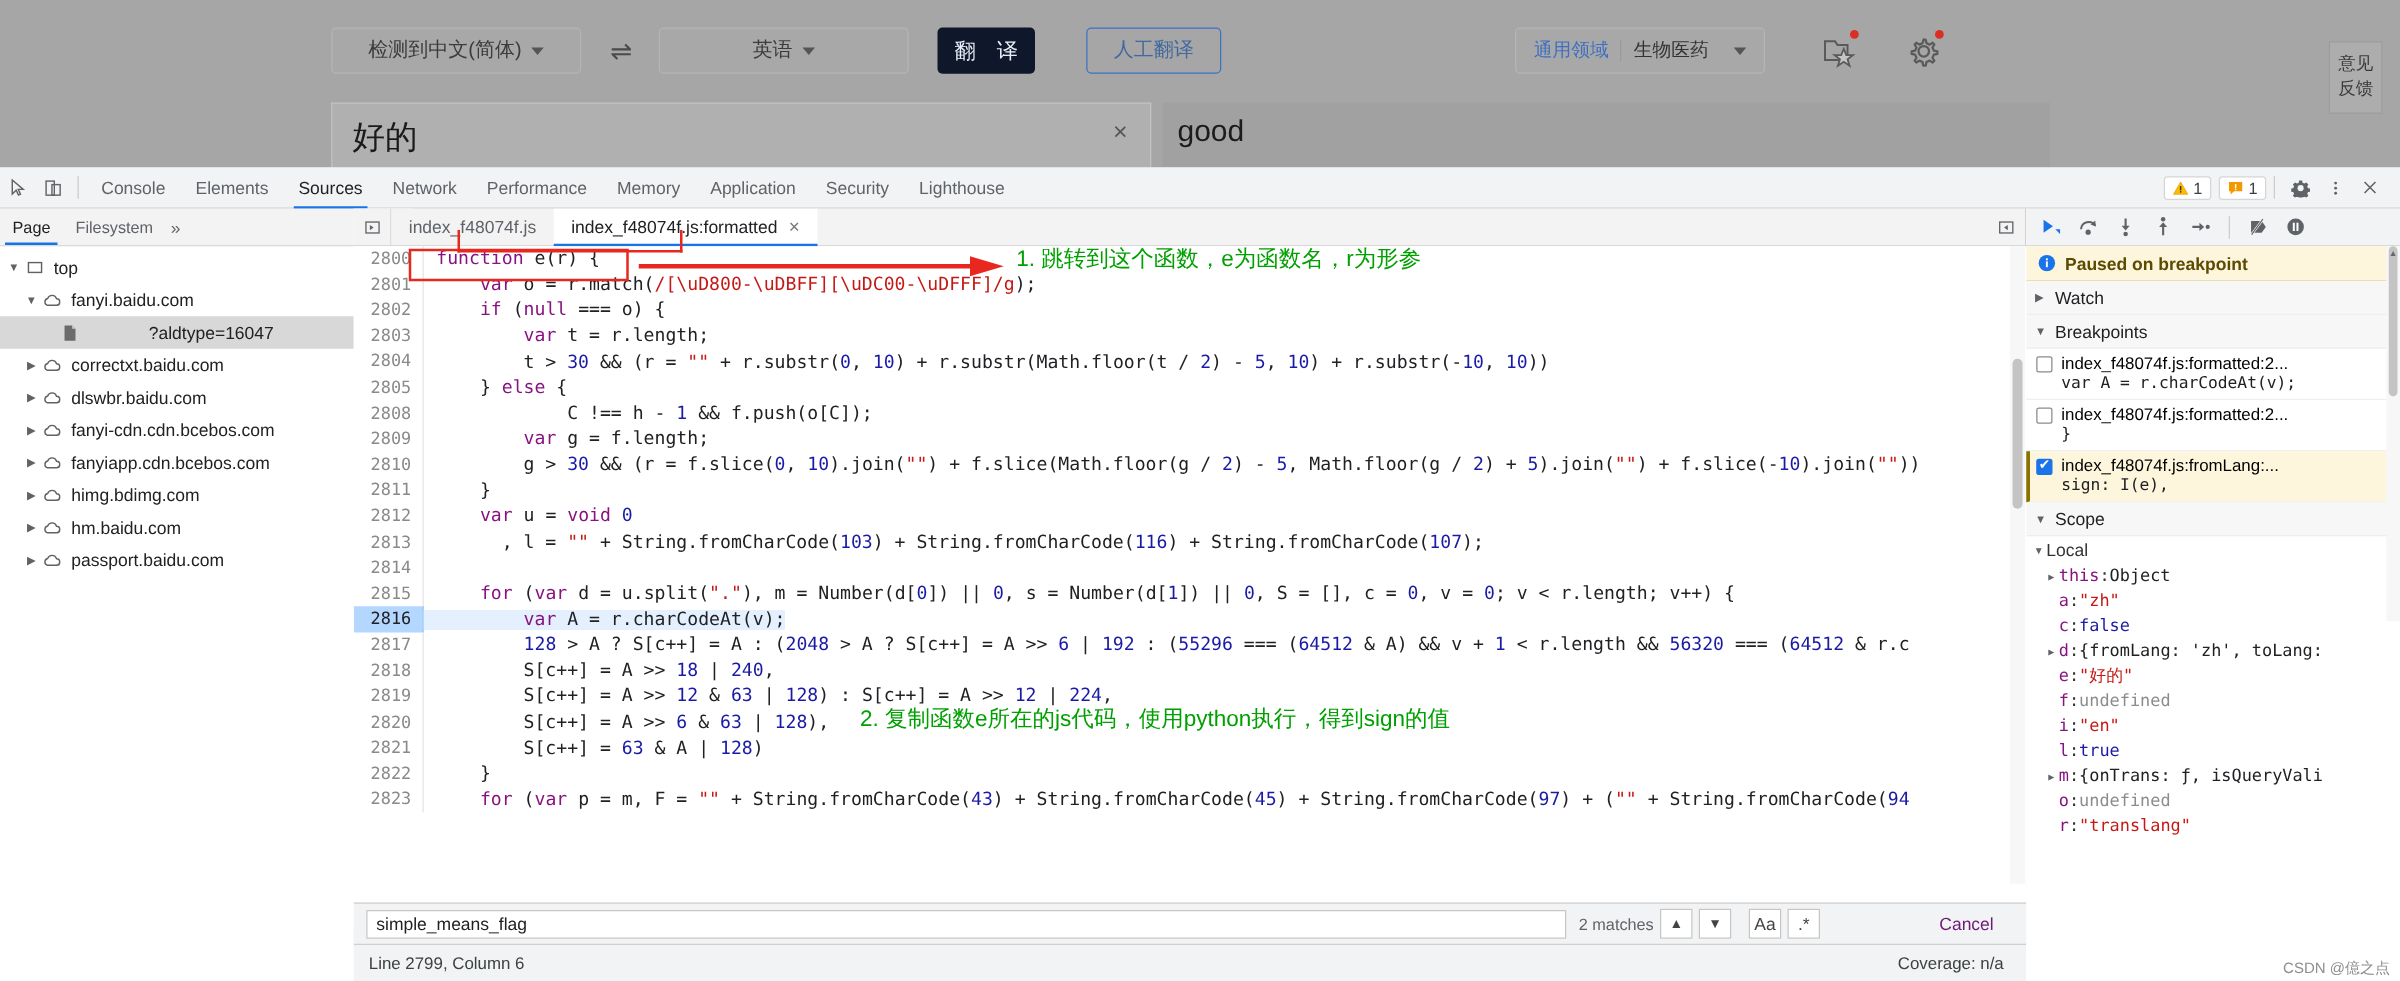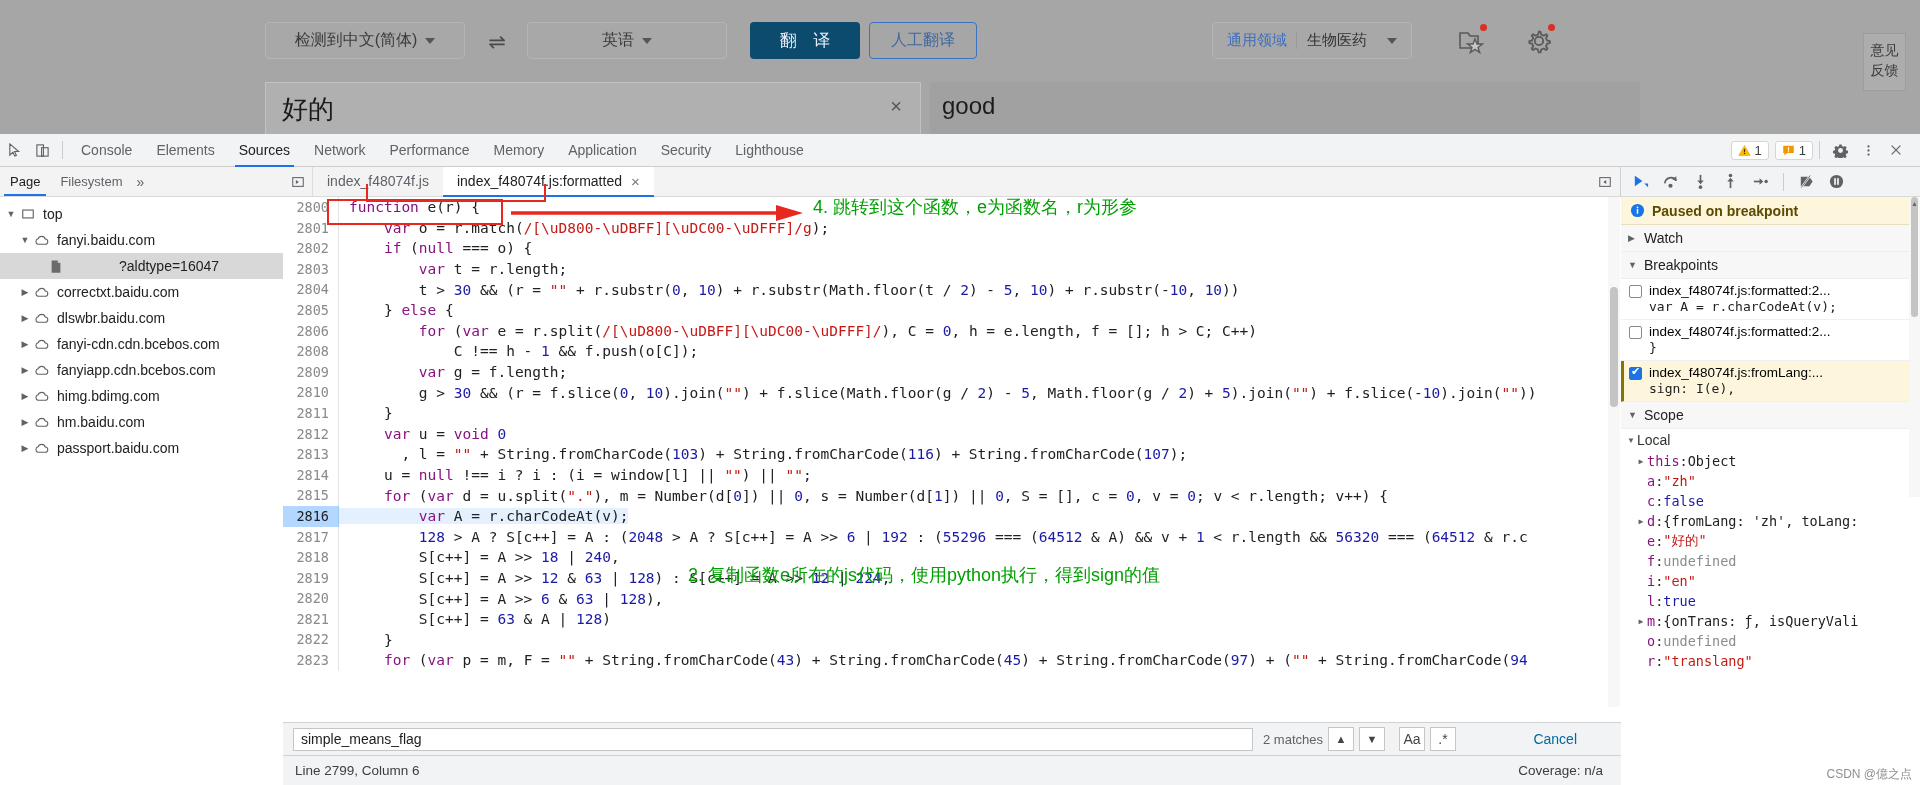--- a/index.html
+++ b/index.html
@@ -22,21 +22,21 @@
     position:absolute; height:37px; border:1px solid #b5b5b5; border-radius:4px;
     background:#a8a8a8; display:flex; align-items:center; justify-content:center;
     color:#3c3c3c; font-size:16px; gap:8px; padding:0 14px; cursor:pointer;
   }
   #src-lang { left:265px; top:0; width:200px; }
   #dst-lang { left:527px; top:0; width:200px; }
   .caret { width:0;height:0;border-left:5px solid transparent;border-right:5px solid transparent;border-top:6px solid #555; display:inline-block; }
   #swap-btn { position:absolute; left:480px; top:6px; width:34px; height:26px; display:flex;align-items:center;justify-content:center;cursor:pointer;color:#4a4a4a;font-size:21px;line-height:1; }
 
   #translate-btn {
-    position:absolute; left:750px; top:0; width:110px; height:37px; background:#0c4a6e;
+    position:absolute; left:750px; top:0; width:78px; height:37px; background:#0f172a;
     border-radius:4px; color:#e8eef8; font-size:17px; display:flex; align-items:center;
     justify-content:center; letter-spacing:6px; cursor:pointer; text-indent:6px;
   }
   #human-btn {
     position:absolute; left:869px; top:0; width:108px; height:37px; border:1px solid #3c72c4;
     border-radius:4px; color:#41699f; font-size:16px; display:flex; align-items:center;
     justify-content:center; cursor:pointer; background:transparent;
   }
 
   #domain-box {
@@ -134,21 +134,21 @@
   
   #search-bar { position:absolute; left:283px; top:555px; width:1338px; height:33px; background:#f1f3f4;
                 border-top:1px solid #d0d0d0; display:flex; align-items:center; }
   #search-input { margin-left:10px; width:960px; height:23px; border:1px solid #c6c6c6; background:#fff;
                   font-size:14px; padding:0 7px; color:#202124; outline:none; font-family:"Liberation Sans", sans-serif; }
   #match-count { font-size:13px; color:#5f6368; margin-left:10px; }
   .sb-btn { width:26px; height:24px; display:flex;align-items:center;justify-content:center; cursor:pointer;
             border:1px solid #c6c6c6; background:#fff; margin-left:5px; color:#444; font-size:11px; }
   #btn-aa { margin-left:14px; font-size:14px; }
   #btn-regex { font-size:14px; }
-  #cancel-btn { margin-left:auto; margin-right:44px; color:#0369a1; font-size:14px; cursor:pointer;text-align:right; }
+  #cancel-btn { margin-left:auto; margin-right:26px; color:#701a75; font-size:14px; cursor:pointer;text-align:right; }
 
   
   #status-bar { position:absolute; left:283px; top:588px; width:1338px; height:30px; background:#f1f3f4;
                 border-top:1px solid #d0d0d0; display:flex; align-items:center; font-size:13.5px; color:#3c4043; }
   #status-pos { margin-left:12px; }
   #status-cov { margin-left:auto; margin-right:18px; }
 
   
   #debugger { position:absolute; left:1621px; top:0; width:299px; height:618px; background:#fff; }
   #dbg-toolbar { height:30px; background:#f1f3f4; border-bottom:1px solid #d9d9d9; display:flex; align-items:center; gap:3px; padding-left:6px; }
@@ -443,28 +443,27 @@
         </div>
       </div>
 
       <div id="code-area">
           <div class="cline"><div class="gut">2800</div><div class="code"><span class="k">function</span> e(r) {</div></div>
           <div class="cline"><div class="gut">2801</div><div class="code">    <span class="k">var</span> o = r.match(<span class="rx">/[\uD800-\uDBFF][\uDC00-\uDFFF]/g</span>);</div></div>
           <div class="cline"><div class="gut">2802</div><div class="code">    <span class="k">if</span> (<span class="k">null</span> === o) {</div></div>
           <div class="cline"><div class="gut">2803</div><div class="code">        <span class="k">var</span> t = r.length;</div></div>
           <div class="cline"><div class="gut">2804</div><div class="code">        t &gt; <span class="n">30</span> &amp;&amp; (r = <span class="s">""</span> + r.substr(<span class="n">0</span>, <span class="n">10</span>) + r.substr(Math.floor(t / <span class="n">2</span>) - <span class="n">5</span>, <span class="n">10</span>) + r.substr(-<span class="n">10</span>, <span class="n">10</span>))</div></div>
           <div class="cline"><div class="gut">2805</div><div class="code">    } <span class="k">else</span> {</div></div>
-          <div class="cline"><div class="gut">2806</div><div class="code">        <span class="k">for</span> (<span class="k">var</span> e = r.split(<span class="rx">/[\uD800-\uDBFF][\uDC00-\uDFFF]/</span>), C = <span class="n">0</span>, h = e.length, f = []; h &gt; C; C++)</div></div>
           <div class="cline"><div class="gut">2808</div><div class="code">            C !== h - <span class="n">1</span> &amp;&amp; f.push(o[C]);</div></div>
           <div class="cline"><div class="gut">2809</div><div class="code">        <span class="k">var</span> g = f.length;</div></div>
           <div class="cline"><div class="gut">2810</div><div class="code">        g &gt; <span class="n">30</span> &amp;&amp; (r = f.slice(<span class="n">0</span>, <span class="n">10</span>).join(<span class="s">""</span>) + f.slice(Math.floor(g / <span class="n">2</span>) - <span class="n">5</span>, Math.floor(g / <span class="n">2</span>) + <span class="n">5</span>).join(<span class="s">""</span>) + f.slice(-<span class="n">10</span>).join(<span class="s">""</span>))</div></div>
           <div class="cline"><div class="gut">2811</div><div class="code">    }</div></div>
           <div class="cline"><div class="gut">2812</div><div class="code">    <span class="k">var</span> u = <span class="k">void</span> <span class="n">0</span></div></div>
           <div class="cline"><div class="gut">2813</div><div class="code">      , l = <span class="s">""</span> + String.fromCharCode(<span class="n">103</span>) + String.fromCharCode(<span class="n">116</span>) + String.fromCharCode(<span class="n">107</span>);</div></div>
-          <div class="cline"><div class="gut">2814</div><div class="code">    u = <span class="k">null</span> !== i ? i : (i = window[l] || <span class="s">""</span>) || <span class="s">""</span>;</div></div>
+          <div class="cline"><div class="gut">2814</div></div>
           <div class="cline"><div class="gut">2815</div><div class="code">    <span class="k">for</span> (<span class="k">var</span> d = u.split(<span class="s">"."</span>), m = Number(d[<span class="n">0</span>]) || <span class="n">0</span>, s = Number(d[<span class="n">1</span>]) || <span class="n">0</span>, S = [], c = <span class="n">0</span>, v = <span class="n">0</span>; v &lt; r.length; v++) {</div></div>
           <div class="cline hl"><div class="gut">2816</div><div class="code">        <span class="k">var</span> A = r.charCodeAt(v);</div></div>
           <div class="cline"><div class="gut">2817</div><div class="code">        <span class="n">128</span> &gt; A ? S[c++] = A : (<span class="n">2048</span> &gt; A ? S[c++] = A &gt;&gt; <span class="n">6</span> | <span class="n">192</span> : (<span class="n">55296</span> === (<span class="n">64512</span> &amp; A) &amp;&amp; v + <span class="n">1</span> &lt; r.length &amp;&amp; <span class="n">56320</span> === (<span class="n">64512</span> &amp; r.c</div></div>
           <div class="cline"><div class="gut">2818</div><div class="code">        S[c++] = A &gt;&gt; <span class="n">18</span> | <span class="n">240</span>,</div></div>
           <div class="cline"><div class="gut">2819</div><div class="code">        S[c++] = A &gt;&gt; <span class="n">12</span> &amp; <span class="n">63</span> | <span class="n">128</span>) : S[c++] = A &gt;&gt; <span class="n">12</span> | <span class="n">224</span>,</div></div>
           <div class="cline"><div class="gut">2820</div><div class="code">        S[c++] = A &gt;&gt; <span class="n">6</span> &amp; <span class="n">63</span> | <span class="n">128</span>),</div></div>
           <div class="cline"><div class="gut">2821</div><div class="code">        S[c++] = <span class="n">63</span> &amp; A | <span class="n">128</span>)</div></div>
           <div class="cline"><div class="gut">2822</div><div class="code">    }</div></div>
           <div class="cline"><div class="gut">2823</div><div class="code">    <span class="k">for</span> (<span class="k">var</span> p = m, F = <span class="s">""</span> + String.fromCharCode(<span class="n">43</span>) + String.fromCharCode(<span class="n">45</span>) + String.fromCharCode(<span class="n">97</span>) + (<span class="s">""</span> + String.fromCharCode(<span class="n">94</span></div></div>
         </div>
@@ -476,21 +475,21 @@
         <div class="thumb"></div>
         <div id="hs-right">▶</div>
       </div>
 
       <div class="anno-box" id="fn-box" style="left:44px; top:32px; width:176px; height:26px;"></div>
       <div class="anno-box" id="tab-box" style="left:83px; top:17px; width:180px; height:18px; border-top:none;"></div>
       <svg class="arrow-svg" id="anno-arrow" style="left:225px; top:33px;" width="300" height="26">
         <line x1="3" y1="13" x2="270" y2="13" stroke="#e8271e" stroke-width="3.5"></line>
         <path d="M295 13 L268 5 L268 21 Z" fill="#e8271e"></path>
       </svg>
-      <div class="anno-text" id="anno1" style="left:530px; top:28px;">4. 跳转到这个函数，e为函数名，r为形参</div>
+      <div class="anno-text" id="anno1" style="left:530px; top:28px;">1. 跳转到这个函数，e为函数名，r为形参</div>
       <div class="anno-text" id="anno2" style="left:405px; top:396px;">2. 复制函数e所在的js代码，使用python执行，得到sign的值</div>
     </div>
 
     <div id="search-bar">
       <input id="search-input" value="simple_means_flag" style="">
       <span id="match-count">2 matches</span>
       <div class="sb-btn">▲</div>
       <div class="sb-btn">▼</div>
       <div class="sb-btn" id="btn-aa">Aa</div>
       <div class="sb-btn" id="btn-regex">.*</div>

